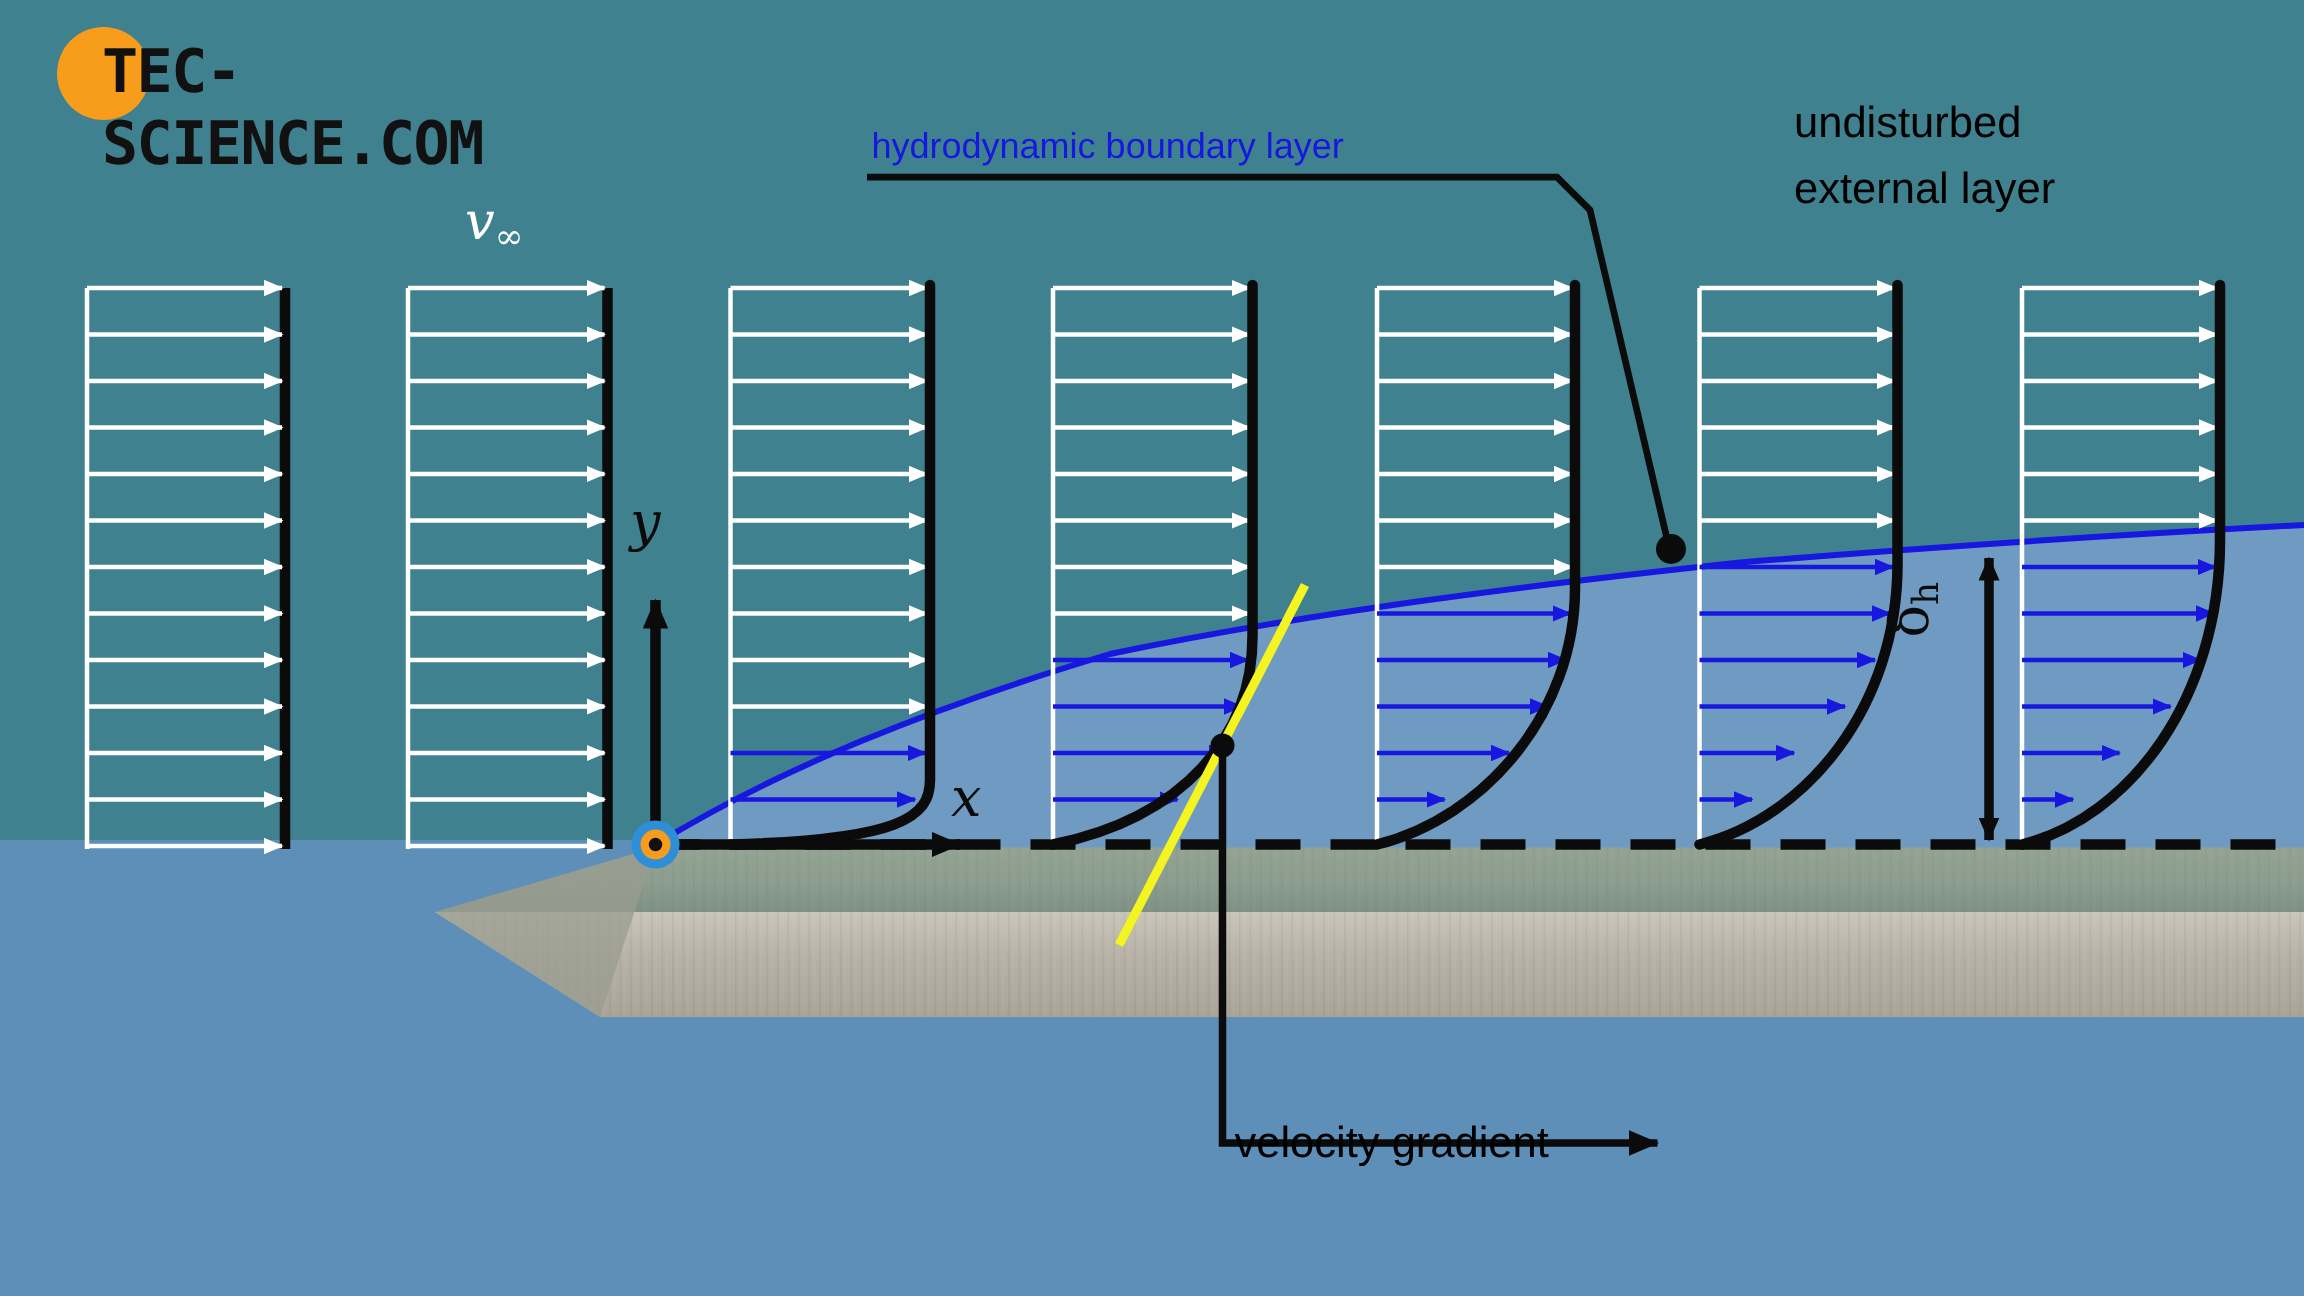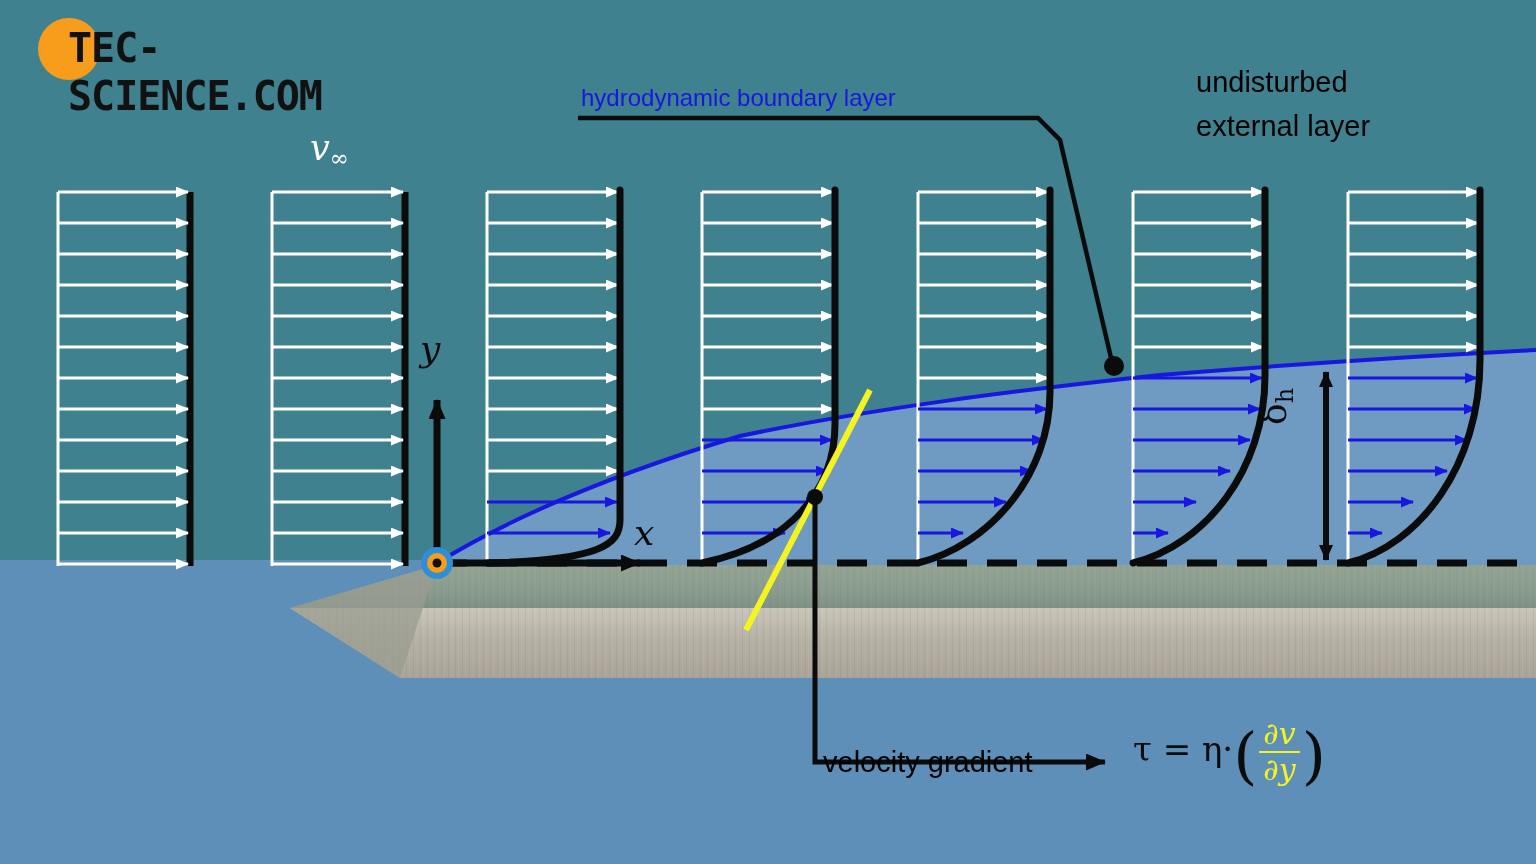--- a/index.html
+++ b/index.html
@@ -279,19 +279,14 @@
 
   <div class="txt" id="lblY">y</div>
   <div class="txt" id="lblX">x</div>
 
   <div class="txt" id="lblDelta">
     <span>δ</span><span class="sub">h</span>
   </div>
 
   <div class="txt" id="lblVelGrad">velocity gradient</div>
 
-  <div class="txt" id="lblEq">
-    <span>τ</span>
-    <span>=</span>
-    <span>η</span><span>·</span><span class="par">(</span><span class="frac"><span class="num">∂v</span><span class="den">∂y</span></span><span class="par">)</span>
-  </div>
 
 </div>
 
 </body></html>

